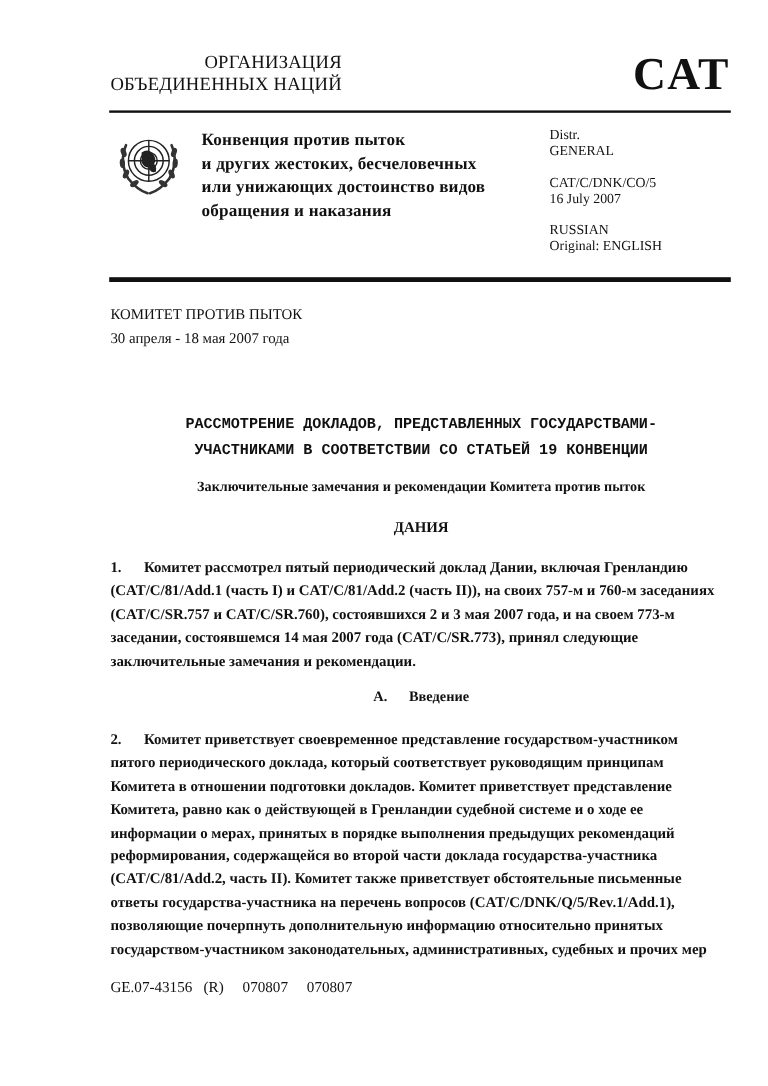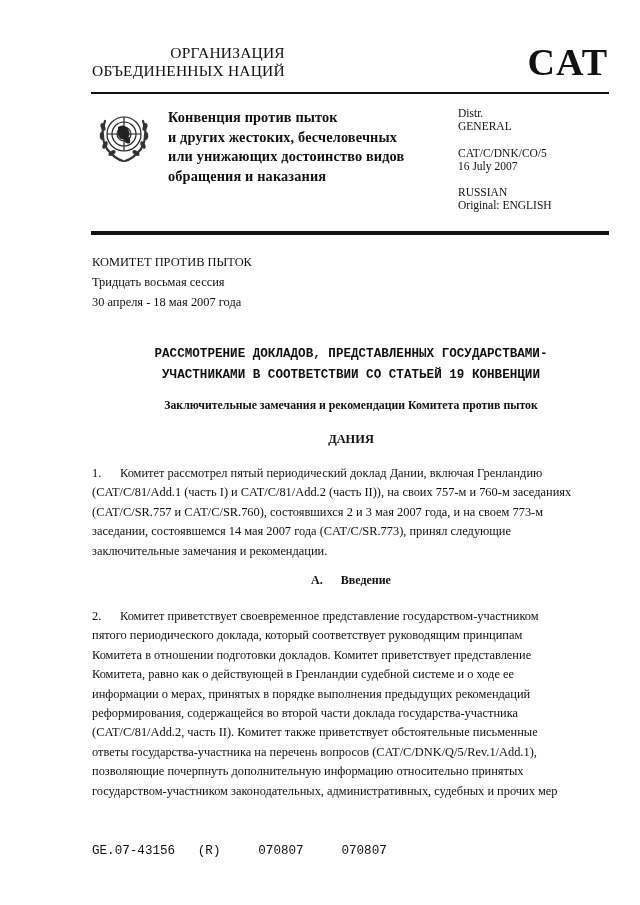--- a/index.html
+++ b/index.html
@@ -11,27 +11,27 @@
   .rule-top { left: 91px; top: 92px; width: 518px; height: 2px; background: #111; }
   .emblem { left: 94px; top: 107px; width: 60px; height: 60px; }
   .conv-title { left: 168px; top: 108px; font-weight: bold; font-size: 14.3px; line-height: 19.5px; letter-spacing: 0.15px; }
   .meta { left: 458px; top: 107px; font-size: 11.5px; line-height: 13.3px; }
   .meta .gap { height: 13px; }
   .rule-thick { left: 91px; top: 231px; width: 518px; height: 4px; background: #111; }
   .committee { left: 92px; top: 252px; font-size: 12.4px; line-height: 20px; }
   .heading-main { left: 92px; top: 344px; width: 518px; text-align: center; font-weight: bold; font-size: 12.6px; line-height: 21px; font-family: Liberation Mono, monospace; }
   .heading-sub { left: 92px; top: 397px; width: 518px; text-align: center; font-weight: bold; font-size: 11.8px; line-height: 16px; }
   .country { left: 92px; top: 431px; width: 518px; text-align: center; font-weight: bold; font-size: 12.4px; line-height: 16px; }
-  .para { left: 92px; width: 520px; font-size: 12.4px; line-height: 19.4px; }
+  .para { left: 92px; width: 520px; font-size: 12.4px; line-height: 19.4px; font-weight: bold; }
   .para .num { display: inline-block; width: 28px; }
   .p1 { top: 464px; }
   .section { left: 92px; top: 572px; width: 518px; text-align: center; font-weight: bold; font-size: 12px; line-height: 16px; }
   .section .letter { margin-right: 18px; }
   .p2 { top: 607px; }
-  .footer { left: 92px; top: 843px; font-size: 12.6px; line-height: 16px; white-space: pre; font-family: Liberation Mono, monospace; }
+  .footer { left: 92px; top: 815px; font-size: 12.6px; line-height: 16px; white-space: pre; }
   .line { display: block; white-space: nowrap; }
 </style>
 </head>
 <body>
 
 <div class="abs org">
   <span class="line">ОРГАНИЗАЦИЯ</span>
   <span class="line">ОБЪЕДИНЕННЫХ НАЦИЙ</span>
 </div>
 
@@ -82,21 +82,20 @@
   <span class="line">16 July 2007</span>
   <div class="gap"></div>
   <span class="line">RUSSIAN</span>
   <span class="line">Original:  ENGLISH</span>
 </div>
 
 <div class="abs rule-thick"></div>
 
 <div class="abs committee">
   <span class="line">КОМИТЕТ ПРОТИВ ПЫТОК</span>
-  <span class="line">Тридцать восьмая сессия</span>
   <span class="line">30 апреля - 18 мая 2007 года</span>
 </div>
 
 <div class="abs heading-main">
   <span class="line">РАССМОТРЕНИЕ ДОКЛАДОВ, ПРЕДСТАВЛЕННЫХ ГОСУДАРСТВАМИ-</span>
   <span class="line">УЧАСТНИКАМИ В СООТВЕТСТВИИ СО СТАТЬЕЙ 19 КОНВЕНЦИИ</span>
 </div>
 
 <div class="abs heading-sub">Заключительные замечания и рекомендации Комитета против пыток</div>
 

